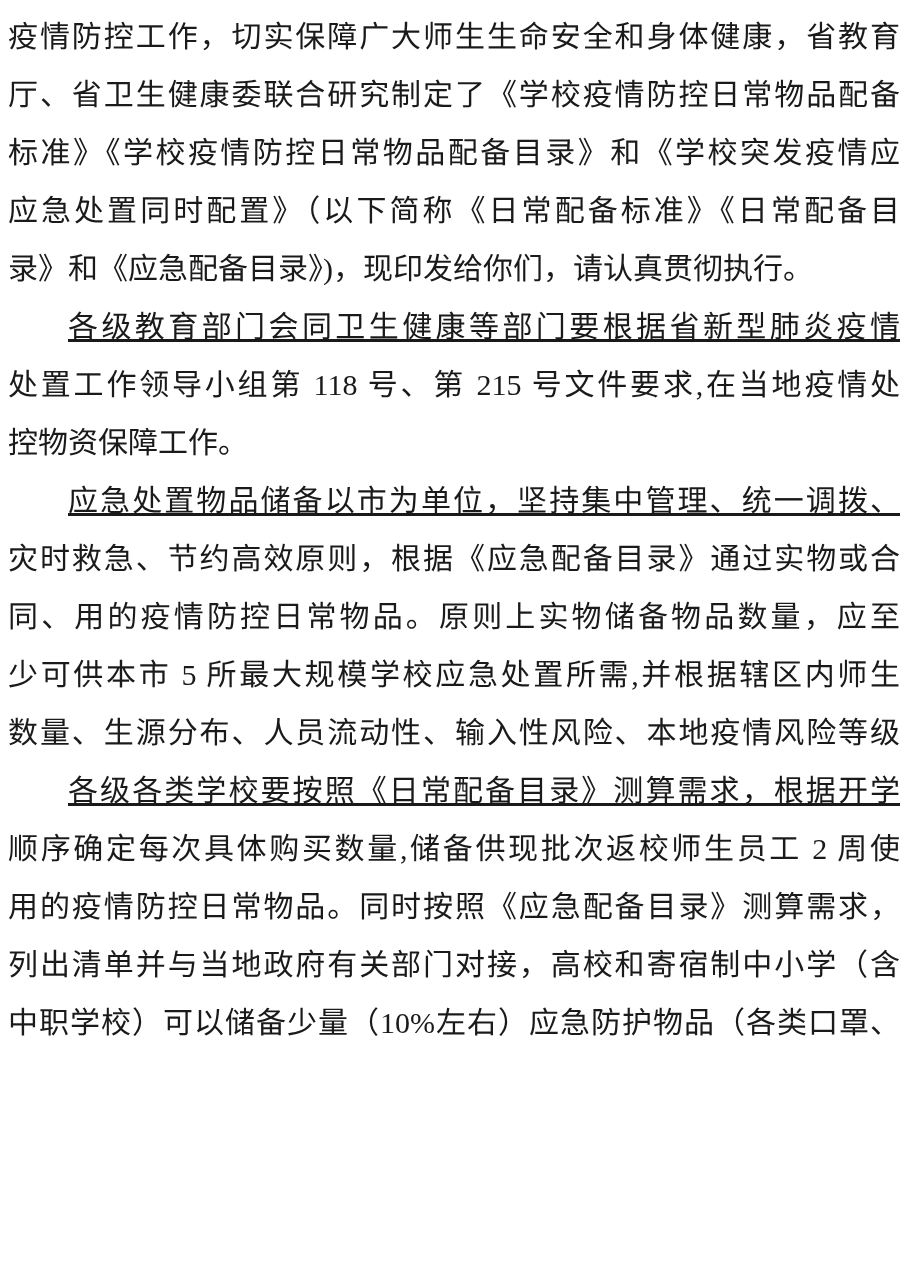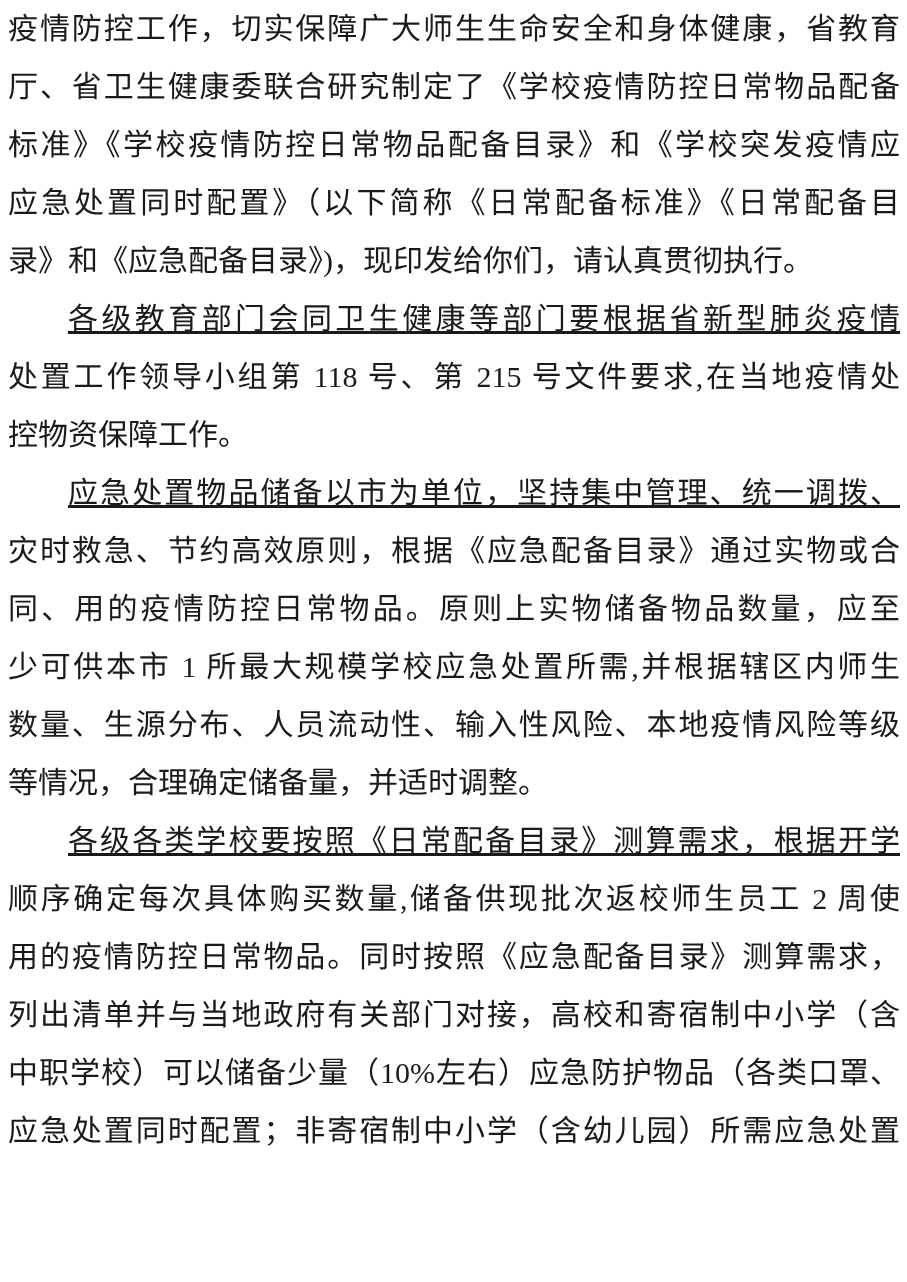--- a/index.html
+++ b/index.html
@@ -9,21 +9,21 @@
   }
   body {
     width: 907px;
     height: 1282px;
     overflow: hidden;
   }
   .page {
     box-sizing: border-box;
     width: 907px;
     height: 910px;
-    padding: 0 7px 0 8px;
+    padding: 8px 7px 0 8px;
     background: #ffffff;
     color: #1a1a1a;
     font-family: "Liberation Serif", "DejaVu Serif", serif;
     font-size: 30px;
     font-weight: 400;
     line-height: 58px;
   }
   .para { margin: 0; }
   .ln {
     height: 58px;
@@ -55,27 +55,25 @@
   <div class="para">
     <div class="ln jfull ind">各级教育部门会同卫生健康等部门要根据省新型肺炎疫情</div>
     <div class="ln jfull">处置工作领导小组第 118 号、第 215 号文件要求,在当地疫情处</div>
     <div class="ln pend">控物资保障工作。</div>
   </div>
 
   <div class="para">
     <div class="ln jfull ind">应急处置物品储备以市为单位，坚持集中管理、统一调拨、</div>
     <div class="ln jfull">灾时救急、节约高效原则，根据《应急配备目录》通过实物或合</div>
     <div class="ln jfull">同、用的疫情防控日常物品。原则上实物储备物品数量，应至</div>
-    <div class="ln jfull">少可供本市 1 所最大规模学校应急处置所需,并根据辖区内师生</div>
+    <div class="ln jfull">少可供本市 5 所最大规模学校应急处置所需,并根据辖区内师生</div>
     <div class="ln jfull">数量、生源分布、人员流动性、输入性风险、本地疫情风险等级</div>
-    <div class="ln pend">等情况，合理确定储备量，并适时调整。</div>
   </div>
 
   <div class="para">
     <div class="ln jfull ind">各级各类学校要按照《日常配备目录》测算需求，根据开学</div>
     <div class="ln jfull">顺序确定每次具体购买数量,储备供现批次返校师生员工 2 周使</div>
     <div class="ln jfull">用的疫情防控日常物品。同时按照《应急配备目录》测算需求，</div>
     <div class="ln jfull">列出清单并与当地政府有关部门对接，高校和寄宿制中小学（含</div>
     <div class="ln jfull">中职学校）可以储备少量（10%左右）应急防护物品（各类口罩、</div>
-    <div class="ln jfull">应急处置同时配置；非寄宿制中小学（含幼儿园）所需应急处置</div>
   </div>
 
 </div>
 
 </body></html>

